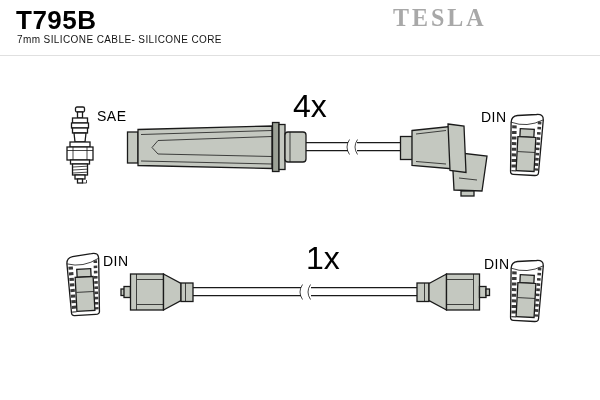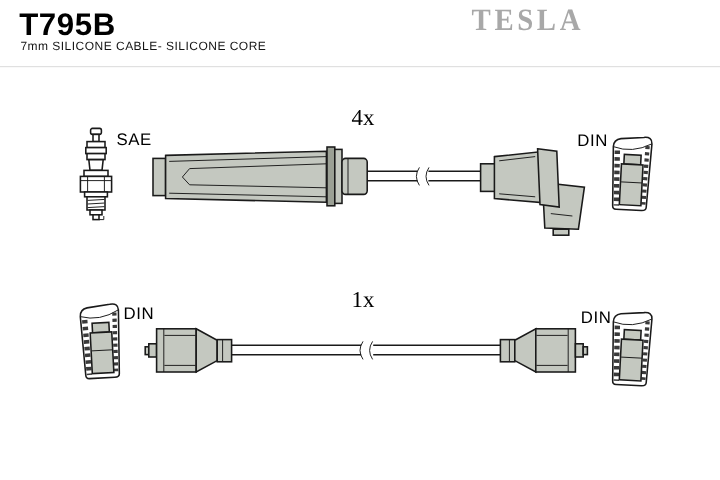--- a/index.html
+++ b/index.html
@@ -17,26 +17,26 @@
   .abs{position:absolute;white-space:nowrap;}
   #title{left:16px;top:5px;font-size:26px;font-weight:bold;letter-spacing:.5px;text-align:right;}
   #subtitle{left:17px;top:34px;font-size:10px;letter-spacing:.4px;color:#141414;}
   #brand{
     left:393px;top:3px;font-size:24px;font-weight:bold;
     font-family:"Liberation Serif",serif;color:var(--brand-gray);
     letter-spacing:3px;transform:scaleY(1.08);transform-origin:top left;
   }
   #divider{left:0;top:55px;width:600px;height:1px;background:var(--divider);}
   .lbl{font-size:14px;letter-spacing:.5px;}
-  .qty{font-size:19px;font-family:Liberation Serif, serif;}
+  .qty{font-size:32px;}
   #sae{left:97px;top:108px;}
   #qty-top{left:293px;top:88px;}
   #din-tr{left:481px;top:109px;}
   #din-bl{left:103px;top:253px;}
-  #qty-bottom{left:293px;top:240px;}
+  #qty-bottom{left:306px;top:240px;}
   #din-br{left:484px;top:256px;}
   svg#diagram{position:absolute;left:0;top:0;}
   .boot{fill:var(--boot-fill);stroke:var(--outline);stroke-width:1.3;}
   .dark{fill:var(--dark-ring);stroke:var(--outline);stroke-width:1.3;}
   .white{fill:#ffffff;stroke:var(--outline);stroke-width:1.3;}
   .st{fill:none;stroke:var(--outline);stroke-width:1.3;}
   .thin{fill:none;stroke:var(--outline);stroke-width:.8;}
   .hatchL{fill:none;stroke:#3a3a3a;stroke-width:4.5;stroke-dasharray:3,2.6;}
   .hatchR{fill:none;stroke:#3a3a3a;stroke-width:3.6;stroke-dasharray:2.6,2.6;}
 </style>

